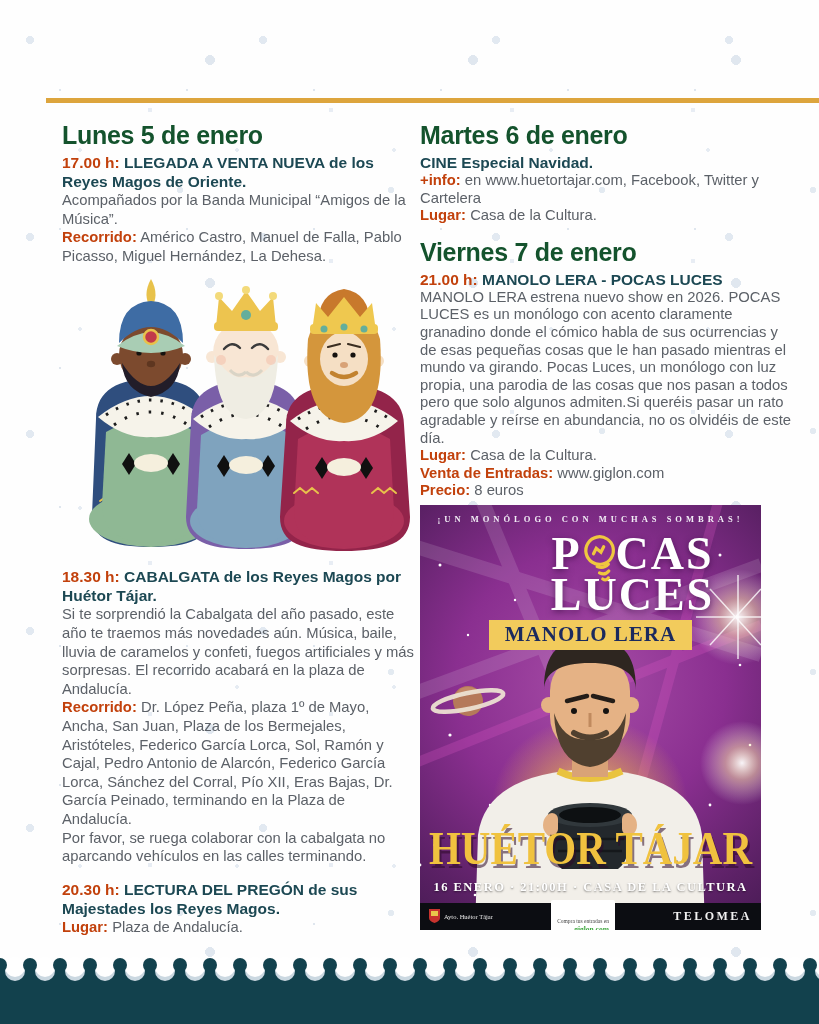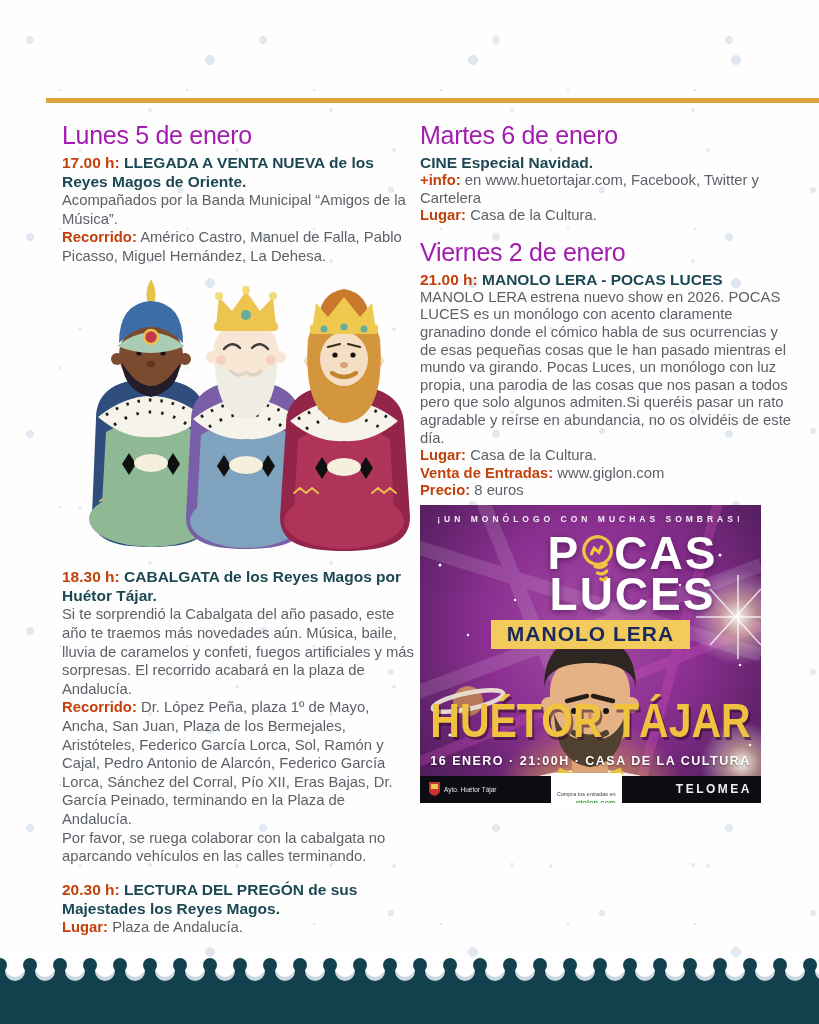--- a/index.html
+++ b/index.html
@@ -11,29 +11,29 @@
       radial-gradient(circle 2.5px at 150px 110px, #e8edf4 97%, transparent 100%),
       radial-gradient(circle 5px at 210px 60px, #e0e7ef 97%, transparent 100%),
       radial-gradient(circle 2px at 80px 150px, #e6ecf3 97%, transparent 100%),
       radial-gradient(circle 3px at 180px 190px, #e3eaf1 97%, transparent 100%),
       radial-gradient(circle 1.5px at 60px 90px, #dfe6ee 97%, transparent 100%);
     background-size: 233px 197px, 181px 151px, 263px 223px, 157px 179px, 211px 241px, 127px 139px;}
   .gold-line{position:absolute;left:46px;right:0;top:98px;height:5px;background:#dda53d;}
   .col{position:absolute;top:122px;}
   .col.left{left:62px;width:356px;}
   .col.right{left:420px;width:376px;}
-  .day{margin:0 0 4px 0;font-size:25px;line-height:27px;font-weight:400;color:#a21caf;letter-spacing:-0.3px;}
+  .day{margin:0 0 4px 0;font-size:25px;line-height:27px;font-weight:700;color:#14532d;letter-spacing:-0.3px;}
   .et{margin:0;font-size:15.5px;line-height:19px;font-weight:700;color:#1c4853;}
   .time,.lbl{color:#c2410c;font-weight:700;}
   .bt{margin:0;font-size:14.8px;line-height:18.6px;color:#5c6168;}
   .col.right .bt{line-height:17.6px;} .gap14{margin-top:14px;}
   .kings{display:block;margin:2px 0 8px -6px;}
   
-  .poster{position:relative;width:341px;height:298px;margin-top:5px;overflow:hidden;
-          background:radial-gradient(circle at 50% 42%, #a64ca6 0%, #8a2f90 45%, #5c2166 80%, #461b52 100%);}
+  .poster{position:relative;width:341px;height:425px;margin-top:5px;overflow:hidden;
+          background:radial-gradient(circle at 50% 42%, #a64ca6 0%, #8a2f90 45%, #5c2166 80%, #461b52 100%);font-family:Liberation Serif, serif;}
   .poster-art{position:absolute;inset:0;}
   .p-tagline{position:absolute;top:9px;width:100%;text-align:center;color:#f2eef6;
              font-size:8.5px;font-weight:700;letter-spacing:4px;white-space:nowrap;}
   .p-title{position:absolute;top:28px;width:100%;text-align:center;color:#ffffff;
            font-size:46px;line-height:41px;font-weight:700;letter-spacing:2px;
            text-shadow:0 2px 6px rgba(40,5,50,.55);margin-left:42px;}
   .bulb-slot{display:inline-block;width:34px;height:38px;position:relative;vertical-align:-4px;}
   .bulb-slot svg{position:absolute;left:-1px;top:-4px;overflow:visible;}
   .p-artist-row{position:absolute;top:115px;width:100%;text-align:center;}
   .p-artist{display:inline-block;background:#f2cb5c;color:#1b2a5e;font-weight:700;
@@ -160,21 +160,21 @@
     <p class="et gap14"><span class="time">20.30 h:</span> <span>LECTURA DEL PREGÓN de sus Majestades los Reyes Magos.</span></p>
     <p class="bt"><span class="lbl">Lugar:</span> <span>Plaza de Andalucía.</span></p>
   </div>
 
   <div class="col right">
     <h2 class="day">Martes 6 de enero</h2>
     <p class="et">CINE Especial Navidad.</p>
     <p class="bt"><span class="lbl">+info:</span> <span>en www.huetortajar.com, Facebook, Twitter y Cartelera</span></p>
     <p class="bt"><span class="lbl">Lugar:</span> <span>Casa de la Cultura.</span></p>
 
-    <h2 class="day gap14">Viernes 2 de enero</h2>
+    <h2 class="day gap14">Viernes 7 de enero</h2>
     <p class="et"><span class="time">21.00 h:</span> <span>MANOLO LERA - POCAS LUCES</span></p>
     <p class="bt">MANOLO LERA estrena nuevo show en 2026. POCAS LUCES es un monólogo con acento claramente granadino donde el cómico habla de sus ocurrencias y de esas pequeñas cosas que le han pasado mientras el mundo va girando. Pocas Luces, un monólogo con luz propia, una parodia de las cosas que nos pasan a todos pero que solo algunos admiten.Si queréis pasar un rato agradable y reírse en abundancia, no os olvidéis de este día.</p>
     <p class="bt"><span class="lbl">Lugar:</span> <span>Casa de la Cultura.</span></p>
     <p class="bt"><span class="lbl">Venta de Entradas:</span> <span>www.giglon.com</span></p>
     <p class="bt"><span class="lbl">Precio:</span> <span>8 euros</span></p>
 
     <div class="poster">
       <svg class="poster-art" width="341" height="425" viewBox="0 0 341 425">
         <defs>
           <radialGradient id="glowG" cx="50%" cy="50%" r="50%">

